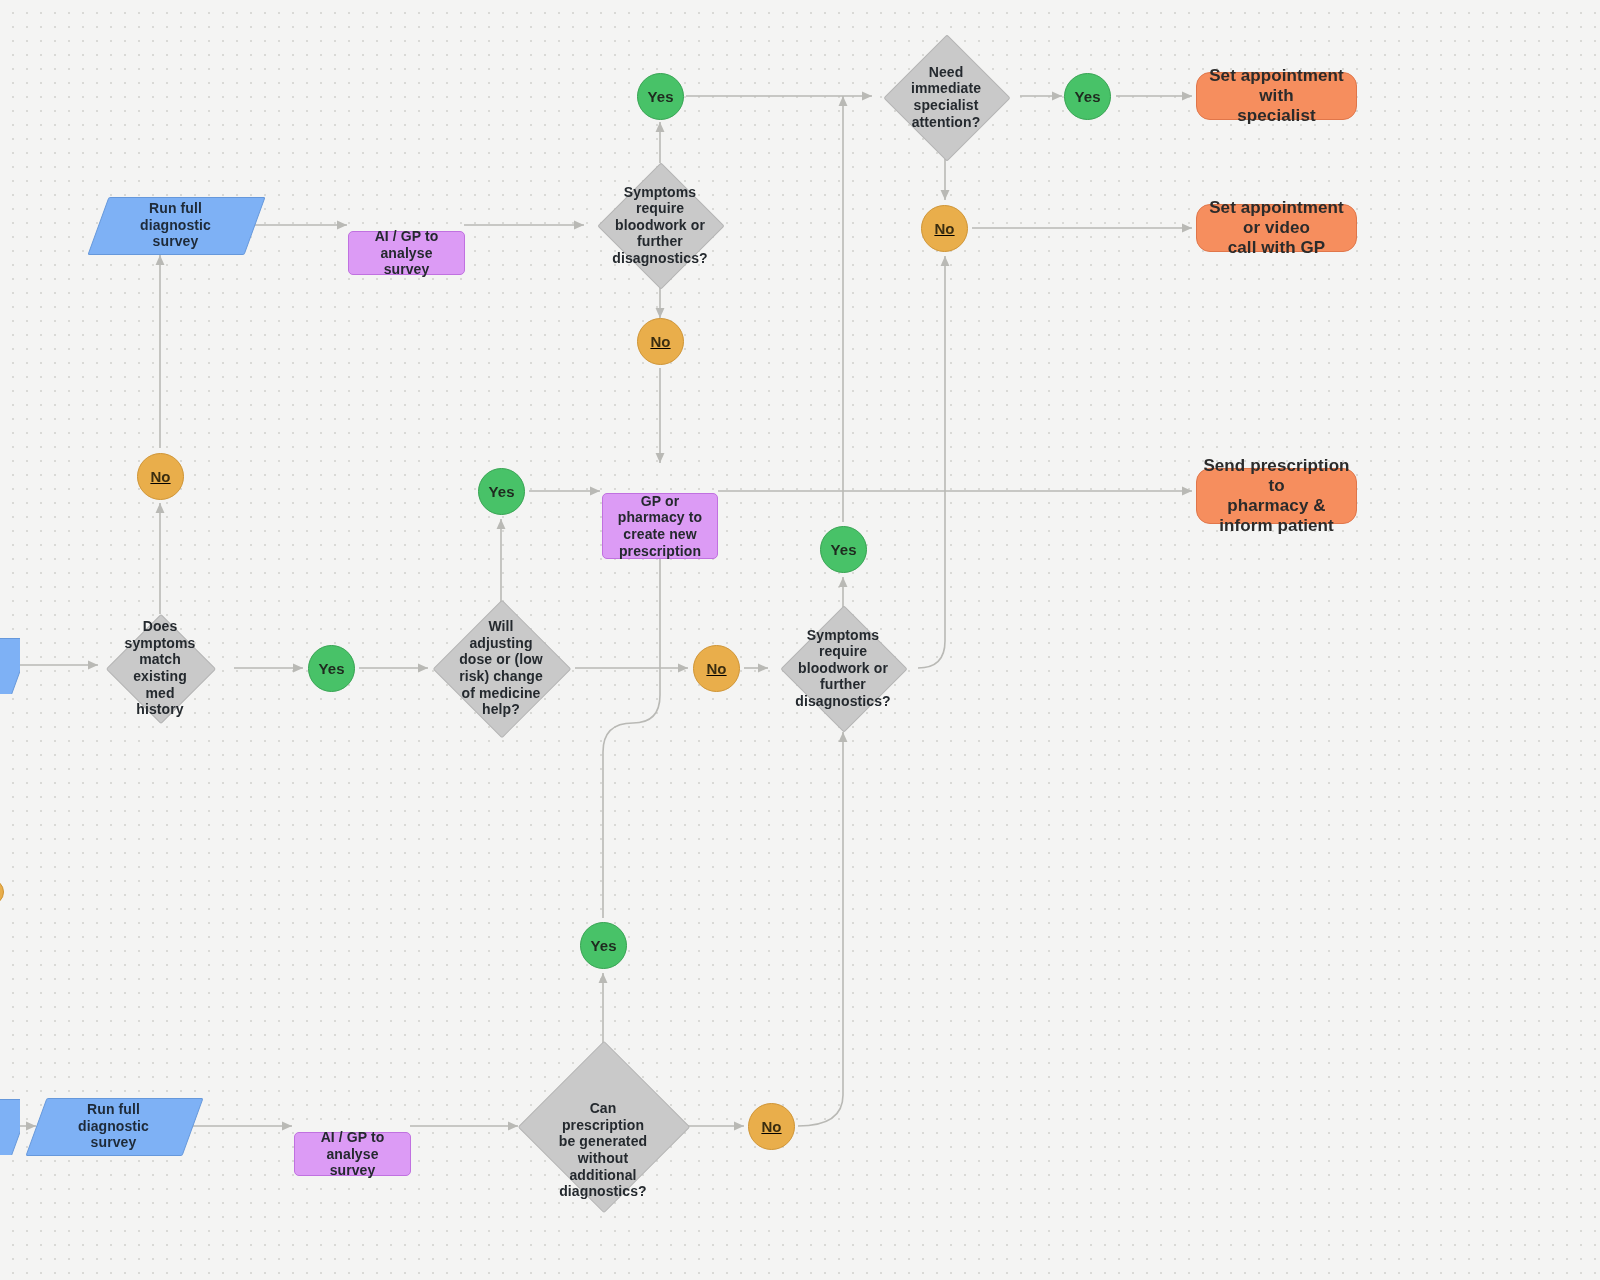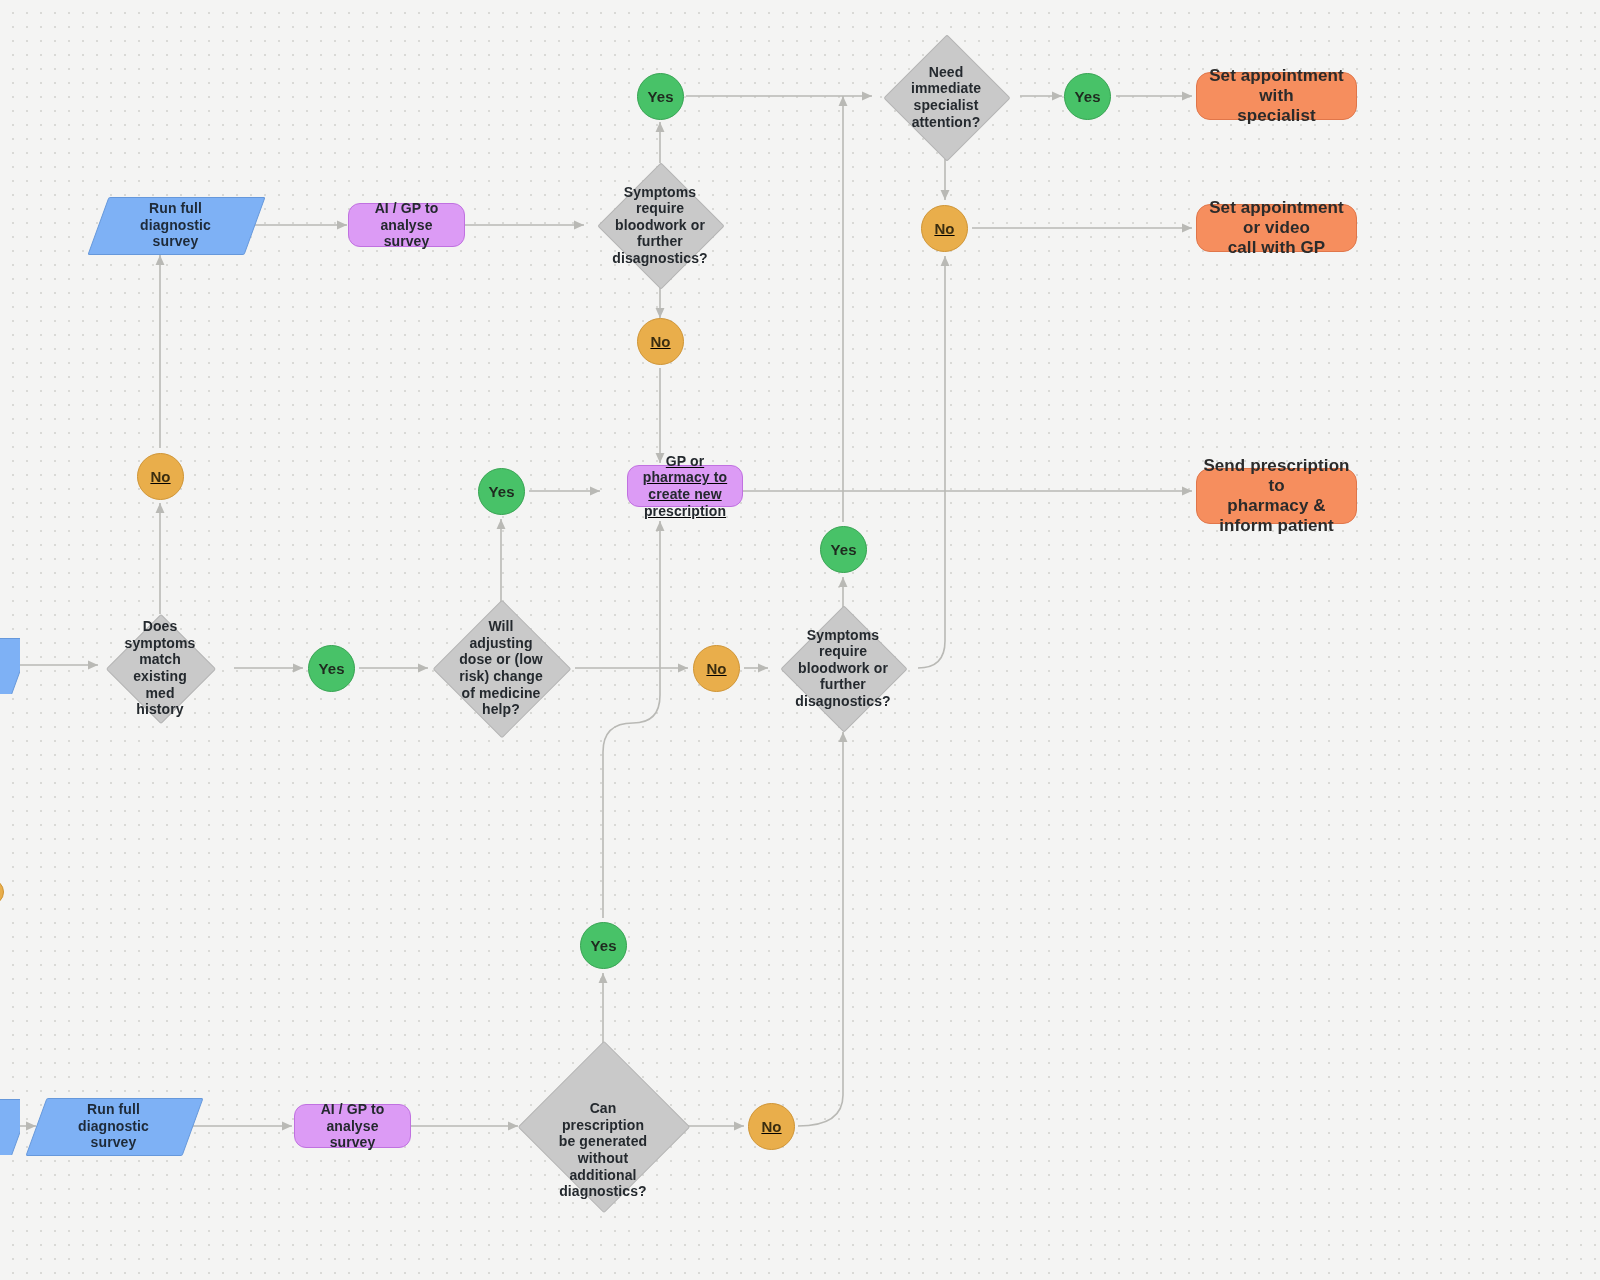--- a/index.html
+++ b/index.html
@@ -47,21 +47,22 @@
     background:#f68e5e;
     border:1px solid #e0764a;
     border-radius:14px;
   }
   .pill .lbl{color:#2b2b2b;font-size:17px;}
 
   
   .rect{
     background:#dc9bf5;
     border:1px solid #c071e0;
-    border-radius:12px;
+    border-radius:5px;
+    margin-top:28px;
   }
   .rect .lbl{color:#24292e;}
 
   
   .para{}
   .para .shape{
     position:absolute;left:0;top:0;width:100%;height:100%;
     background:#7eb1f5;
     border:1px solid #6698db;
     transform:skewX(-20deg);
@@ -186,21 +187,21 @@
   <div class="node pill" style="left:1196px;top:72px;width:161px;height:48px;">
     <span class="lbl">Set appointment with
 specialist</span>
   </div>
 
   <div class="node pill" style="left:1196px;top:204px;width:161px;height:48px;">
     <span class="lbl">Set appointment or video
 call with GP</span>
   </div>
 
-  <div class="node rect" style="left:627px;top:465px;width:116px;height:42px;text-decoration:underline;">
+  <div class="node rect" style="left:602px;top:465px;width:116px;height:66px;">
     <span class="lbl">GP or pharmacy to
 create new
 prescription</span>
   </div>
 
   <div class="node pill" style="left:1196px;top:468px;width:161px;height:56px;">
     <span class="lbl">Send prescription to
 pharmacy &amp; inform patient</span>
   </div>
 

